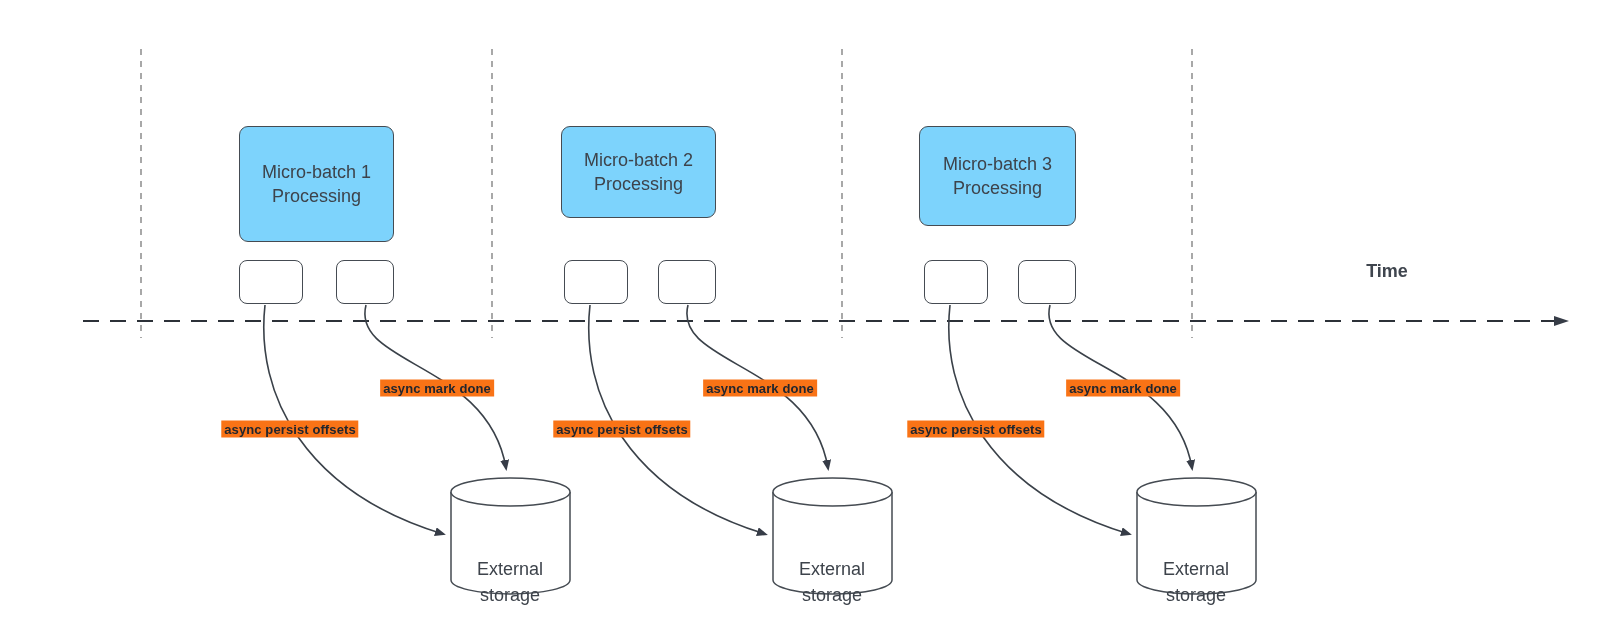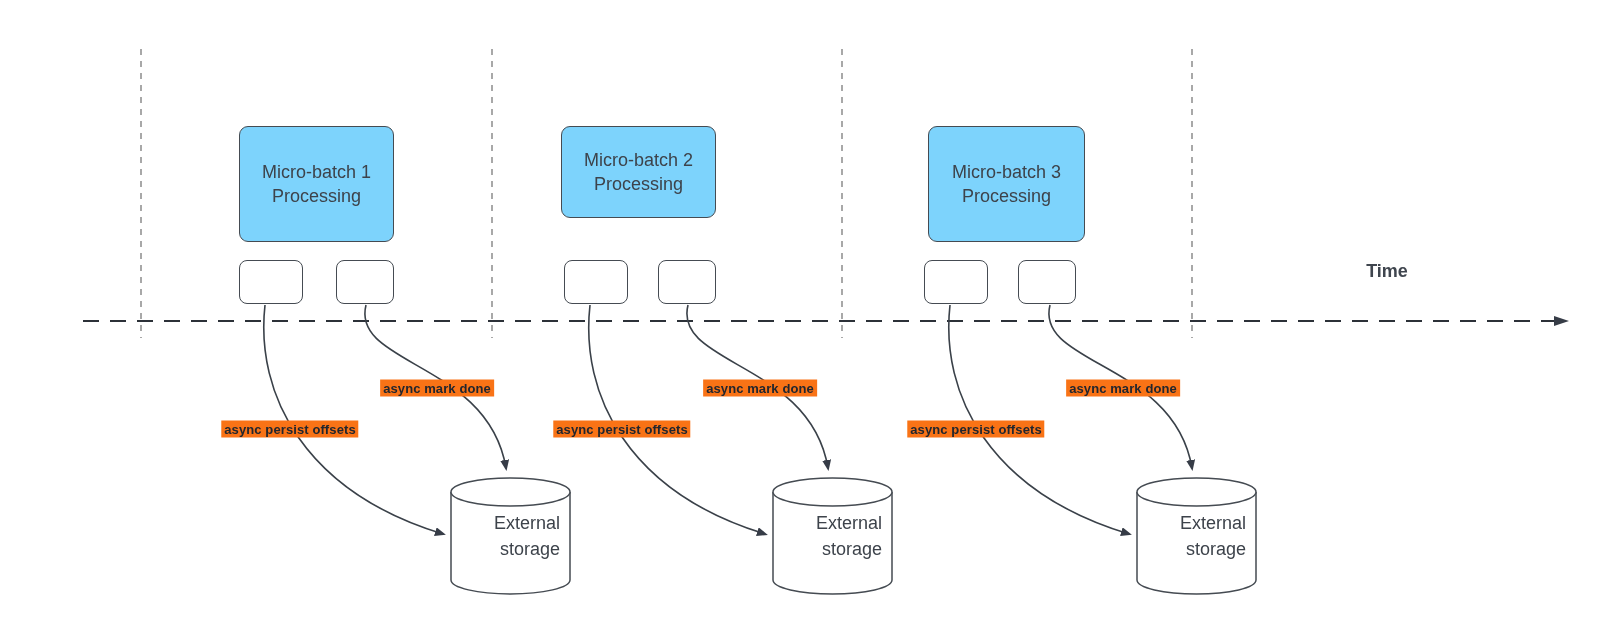--- a/index.html
+++ b/index.html
@@ -52,25 +52,26 @@
     color: #22262e;
     background: #f97316;
     padding: 1px 3px;
     white-space: nowrap;
     letter-spacing: 0.1px;
   }
   .storage-label {
     position: absolute;
     width: 100px;
     transform: translateX(-50%);
-    text-align: right;
+    text-align: center;
     color: #3d434b;
     font-size: 18px;
     line-height: 26px;
     white-space: pre-line;
+    margin-top: 46px;
   }
   .time-label {
     position: absolute;
     transform: translate(-50%, -50%);
     font-size: 18px;
     color: #3f454e;
     white-space: nowrap;
     font-weight: bold;
   }
 </style>
@@ -138,21 +139,21 @@
     <span>Micro-batch 2
 Processing</span>
   </div>
   <div class="mini-box" style="left:564px;"></div>
   <div class="mini-box" style="left:658px; width:58px;"></div>
   <div class="flow-label" style="left:622px; top:429px;">async persist offsets</div>
   <div class="flow-label" style="left:760px; top:388px;">async mark done</div>
   <div class="storage-label" style="left:832px; top:510px;">External
 storage</div>
 
-  <div class="batch-box" style="left:919px; top:126px; width:157px; height:116px;margin-left:9px;">
+  <div class="batch-box" style="left:919px; top:126px; width:157px; height:100px;">
     <span>Micro-batch 3
 Processing</span>
   </div>
   <div class="mini-box" style="left:924px;"></div>
   <div class="mini-box" style="left:1018px; width:58px;"></div>
   <div class="flow-label" style="left:976px; top:429px;">async persist offsets</div>
   <div class="flow-label" style="left:1123px; top:388px;">async mark done</div>
   <div class="storage-label" style="left:1196px; top:510px;">External
 storage</div>
 

